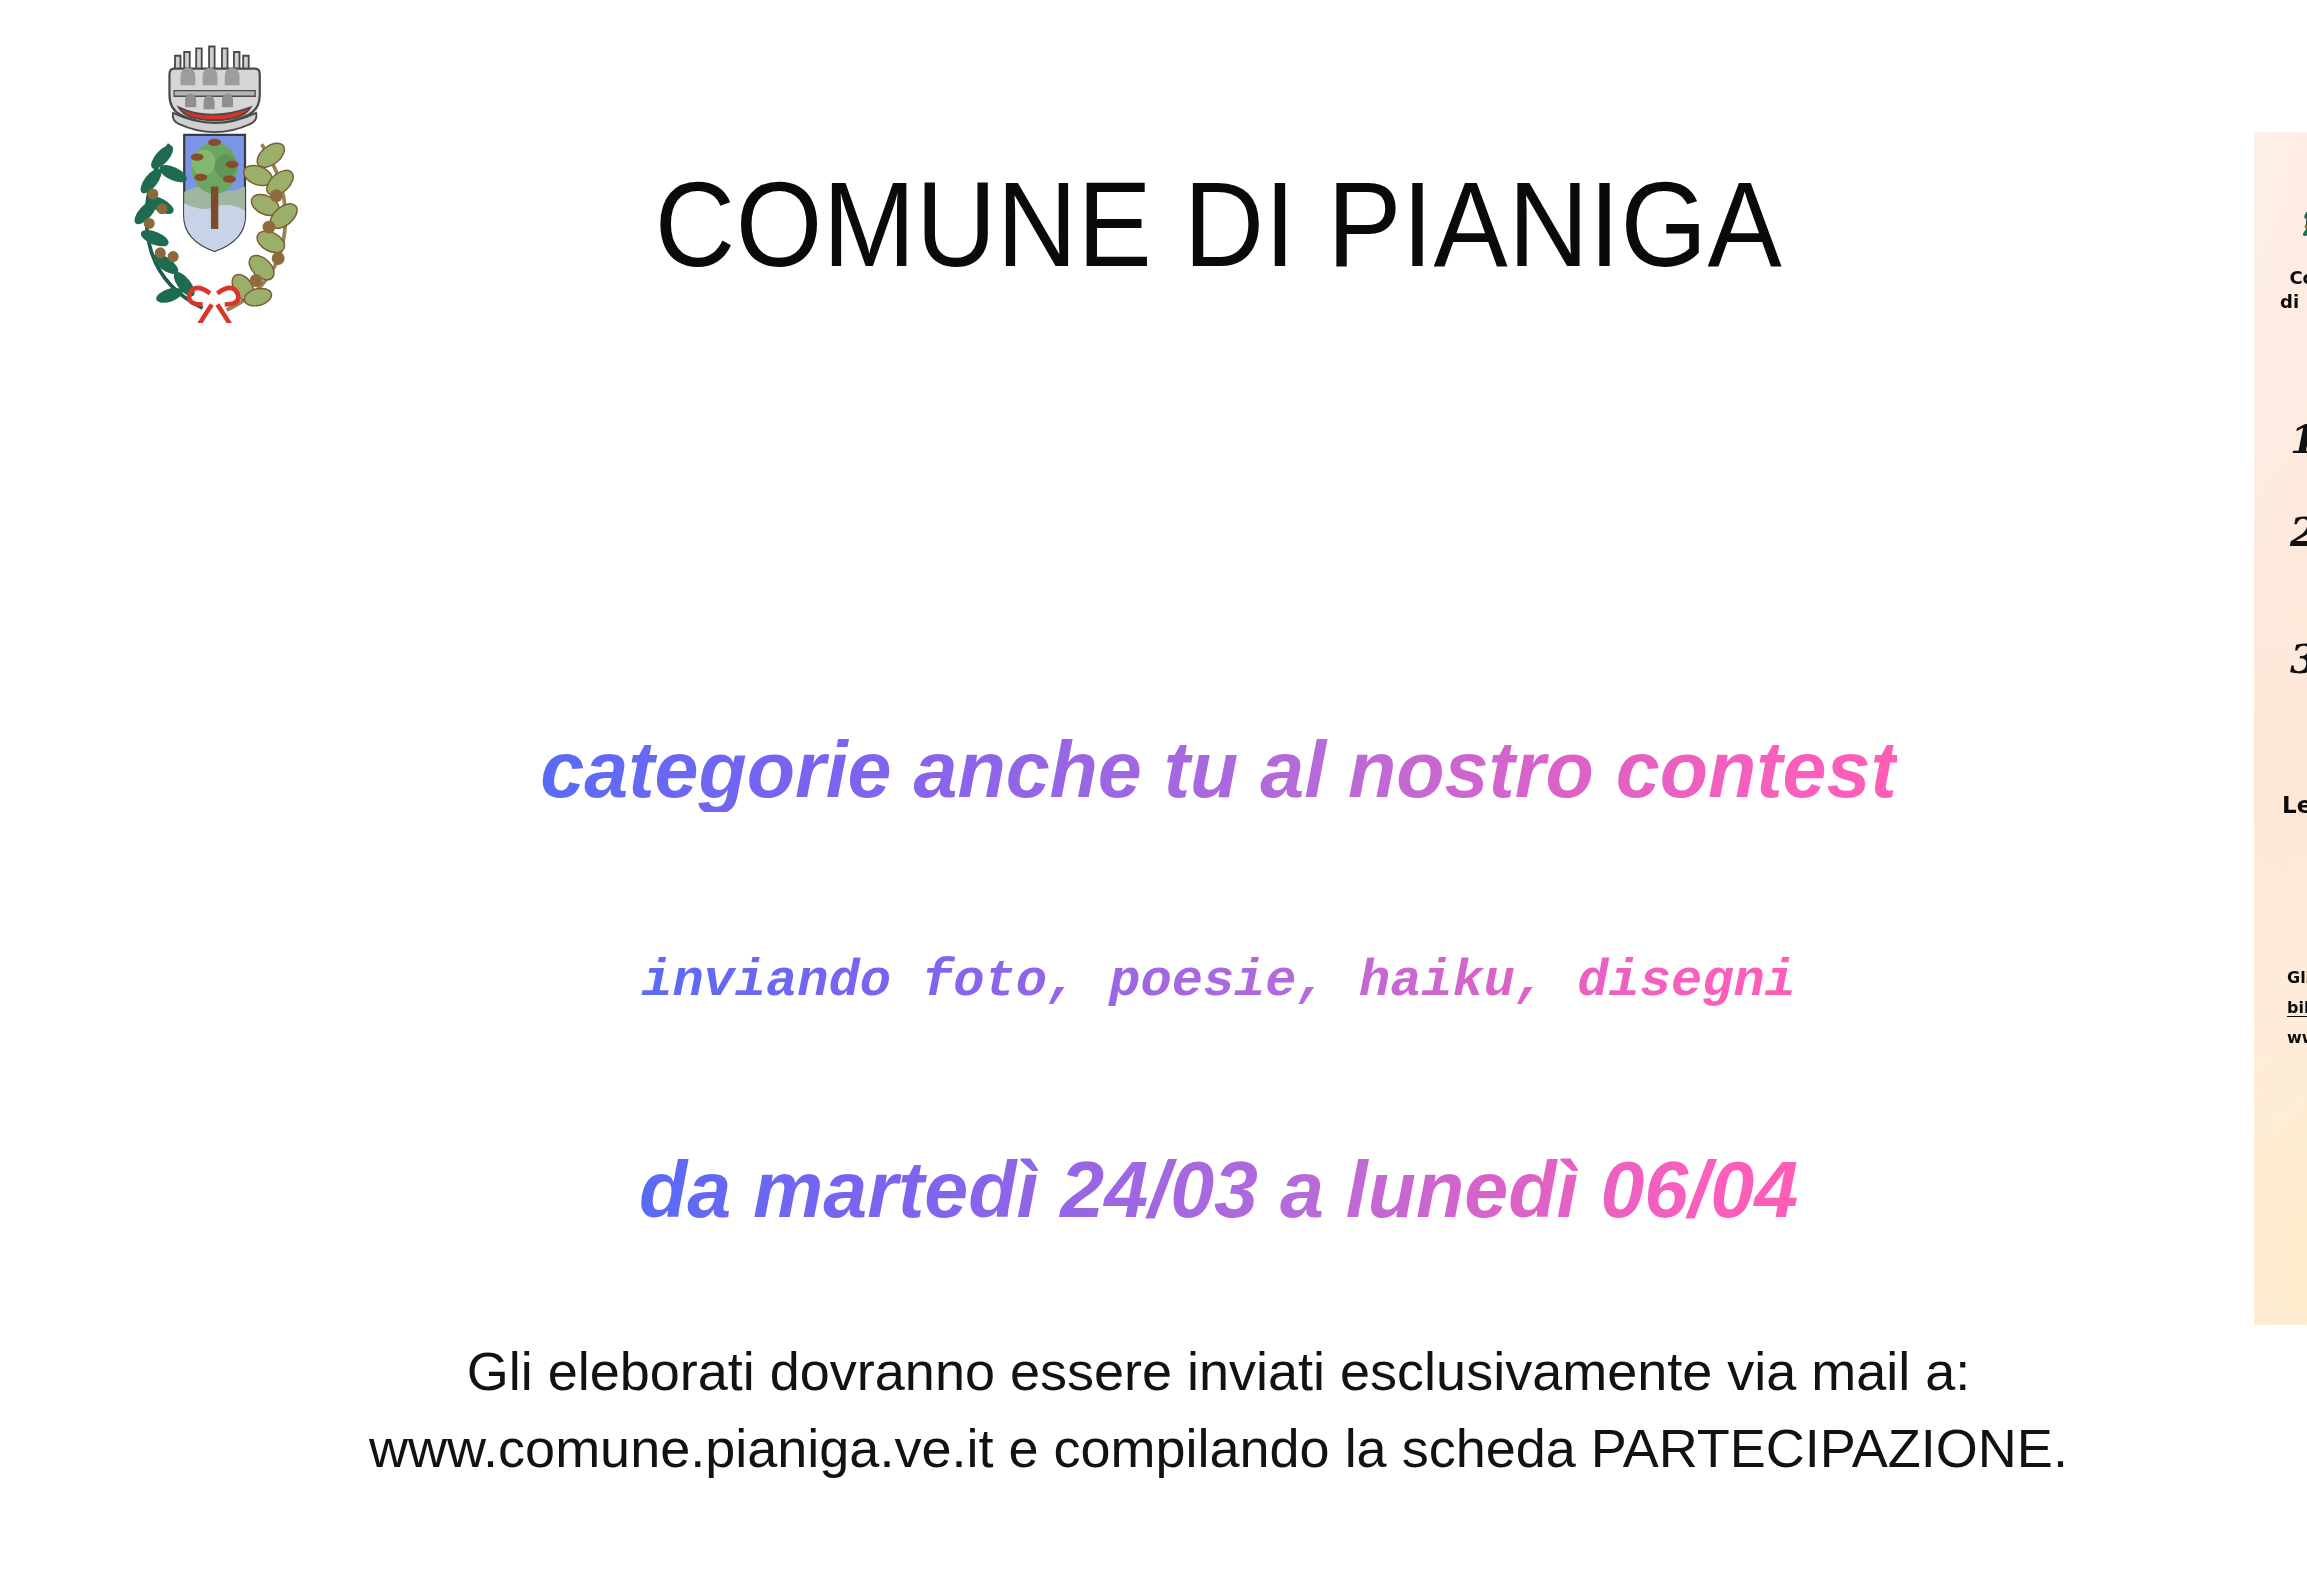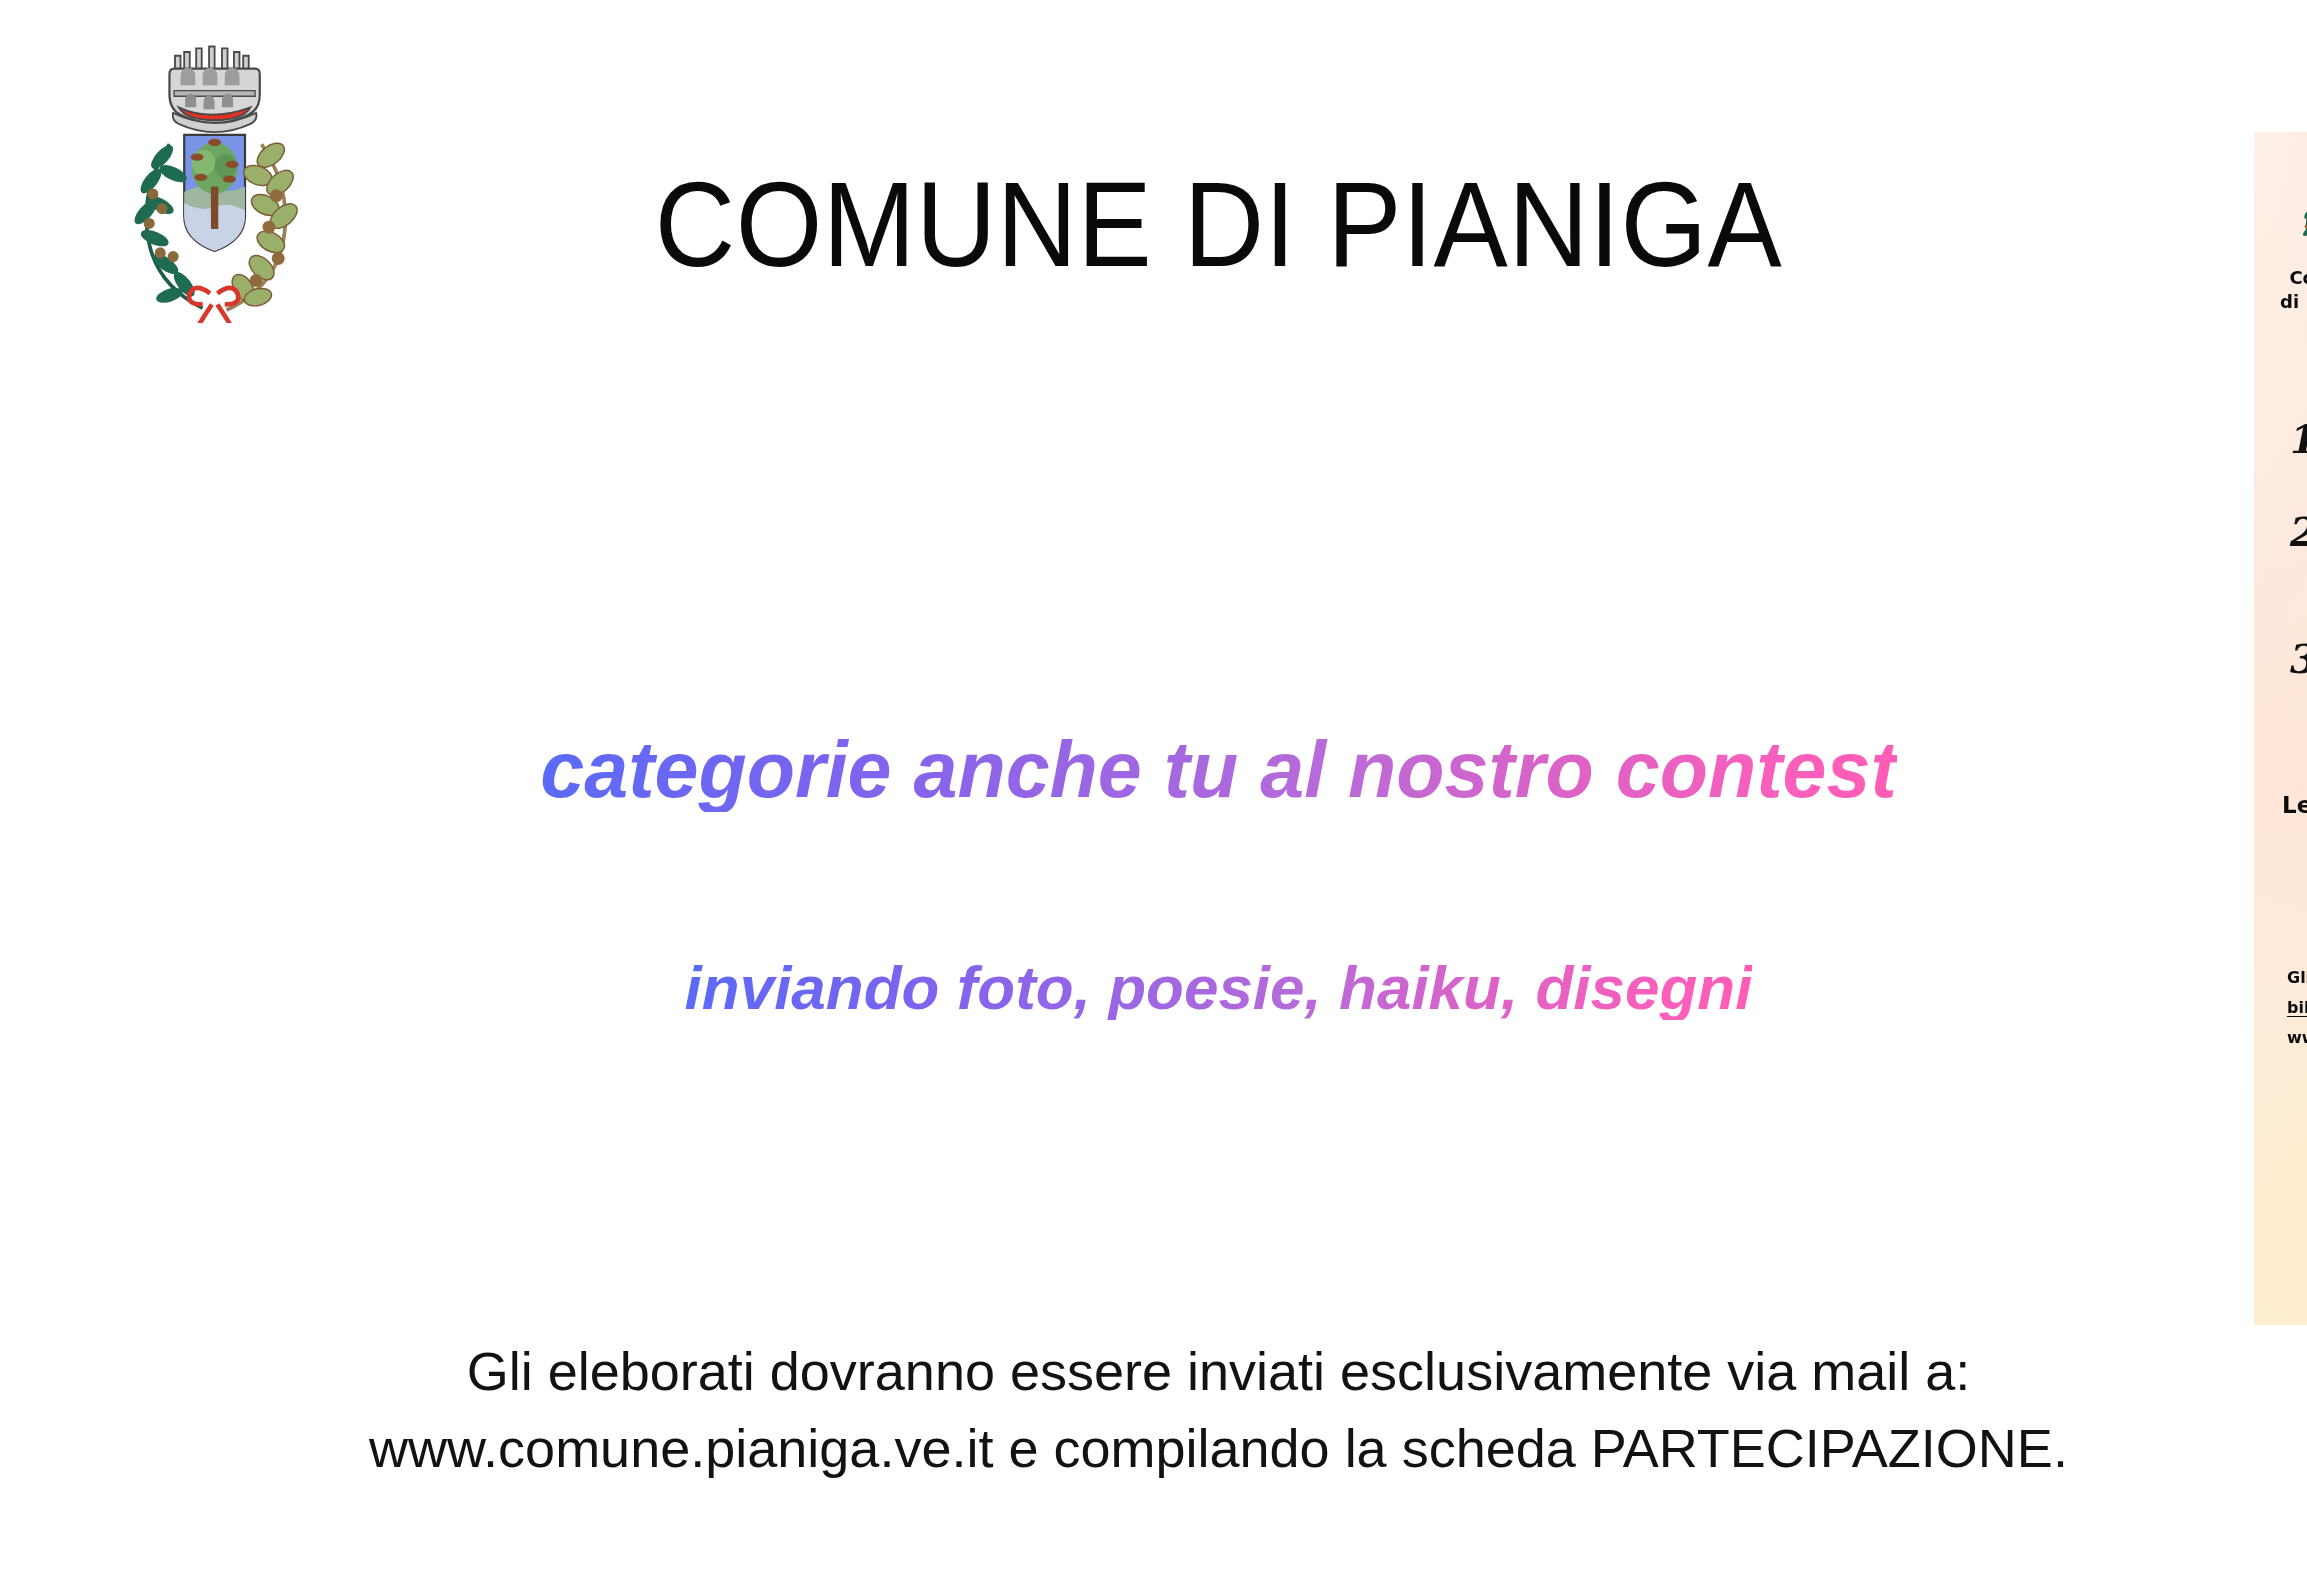--- a/index.html
+++ b/index.html
@@ -34,22 +34,22 @@
   #line-organizza { top:341px; font-size:88px; line-height:1.05;
     font-family:"Liberation Sans Narrow","Liberation Sans", sans-serif; font-weight:400; }
 
   #line-settimana { top:512px; font-size:101px; line-height:1.05; font-weight:700;
     font-style:italic; font-family:"Liberation Sans Narrow","Liberation Sans", sans-serif;
     letter-spacing:-0.9px; }
 
   #line-partecipa { top:729px; font-size:79px; line-height:1.05; font-weight:700;
     font-style:italic; font-family:"Liberation Sans Narrow","Liberation Sans", sans-serif; }
 
-  #line-inviando { top:955px; font-size:62px; line-height:1.05; font-weight:700;
-    font-style:italic; font-family:Liberation Sans, sans-serif; }
+  #line-inviando { top:955px; font-size:52px; line-height:1.05; font-weight:700;
+    font-style:italic; font-family:Liberation Mono, monospace; }
 
   #line-date { top:1149px; font-size:79px; line-height:1.05; font-weight:700;
     font-style:italic; font-family:"Liberation Sans Narrow","Liberation Sans", sans-serif; }
 
   #footnote { top:1333px; font-size:54px; line-height:1.42; color:#121212;
     font-family:"Liberation Sans Narrow","Liberation Sans", sans-serif; font-weight:400; }
   #footnote div { white-space:nowrap; }
 
   
   #poster {
@@ -193,20 +193,23 @@
 
 
   <div class="lc" id="line-partecipa">
     <span class="grad">categorie anche tu al nostro contest</span>
   </div>
 
   <div class="lc" id="line-inviando">
     <span class="grad">inviando foto, poesie, haiku, disegni</span>
   </div>
 
+  <div class="lc" id="line-date">
+    <span class="grad">da martedì 24/03 a lunedì 06/04</span>
+  </div>
 
   <div class="lc" id="footnote">
     <div>Gli eleborati dovranno essere inviati esclusivamente via mail a:</div>
     <div>www.comune.pianiga.ve.it e compilando la scheda PARTECIPAZIONE.</div>
   </div>
 
   <div id="poster">
 
     <div id="p-crest">
       <svg viewBox="0 0 280 320" xmlns="http://www.w3.org/2000/svg">

